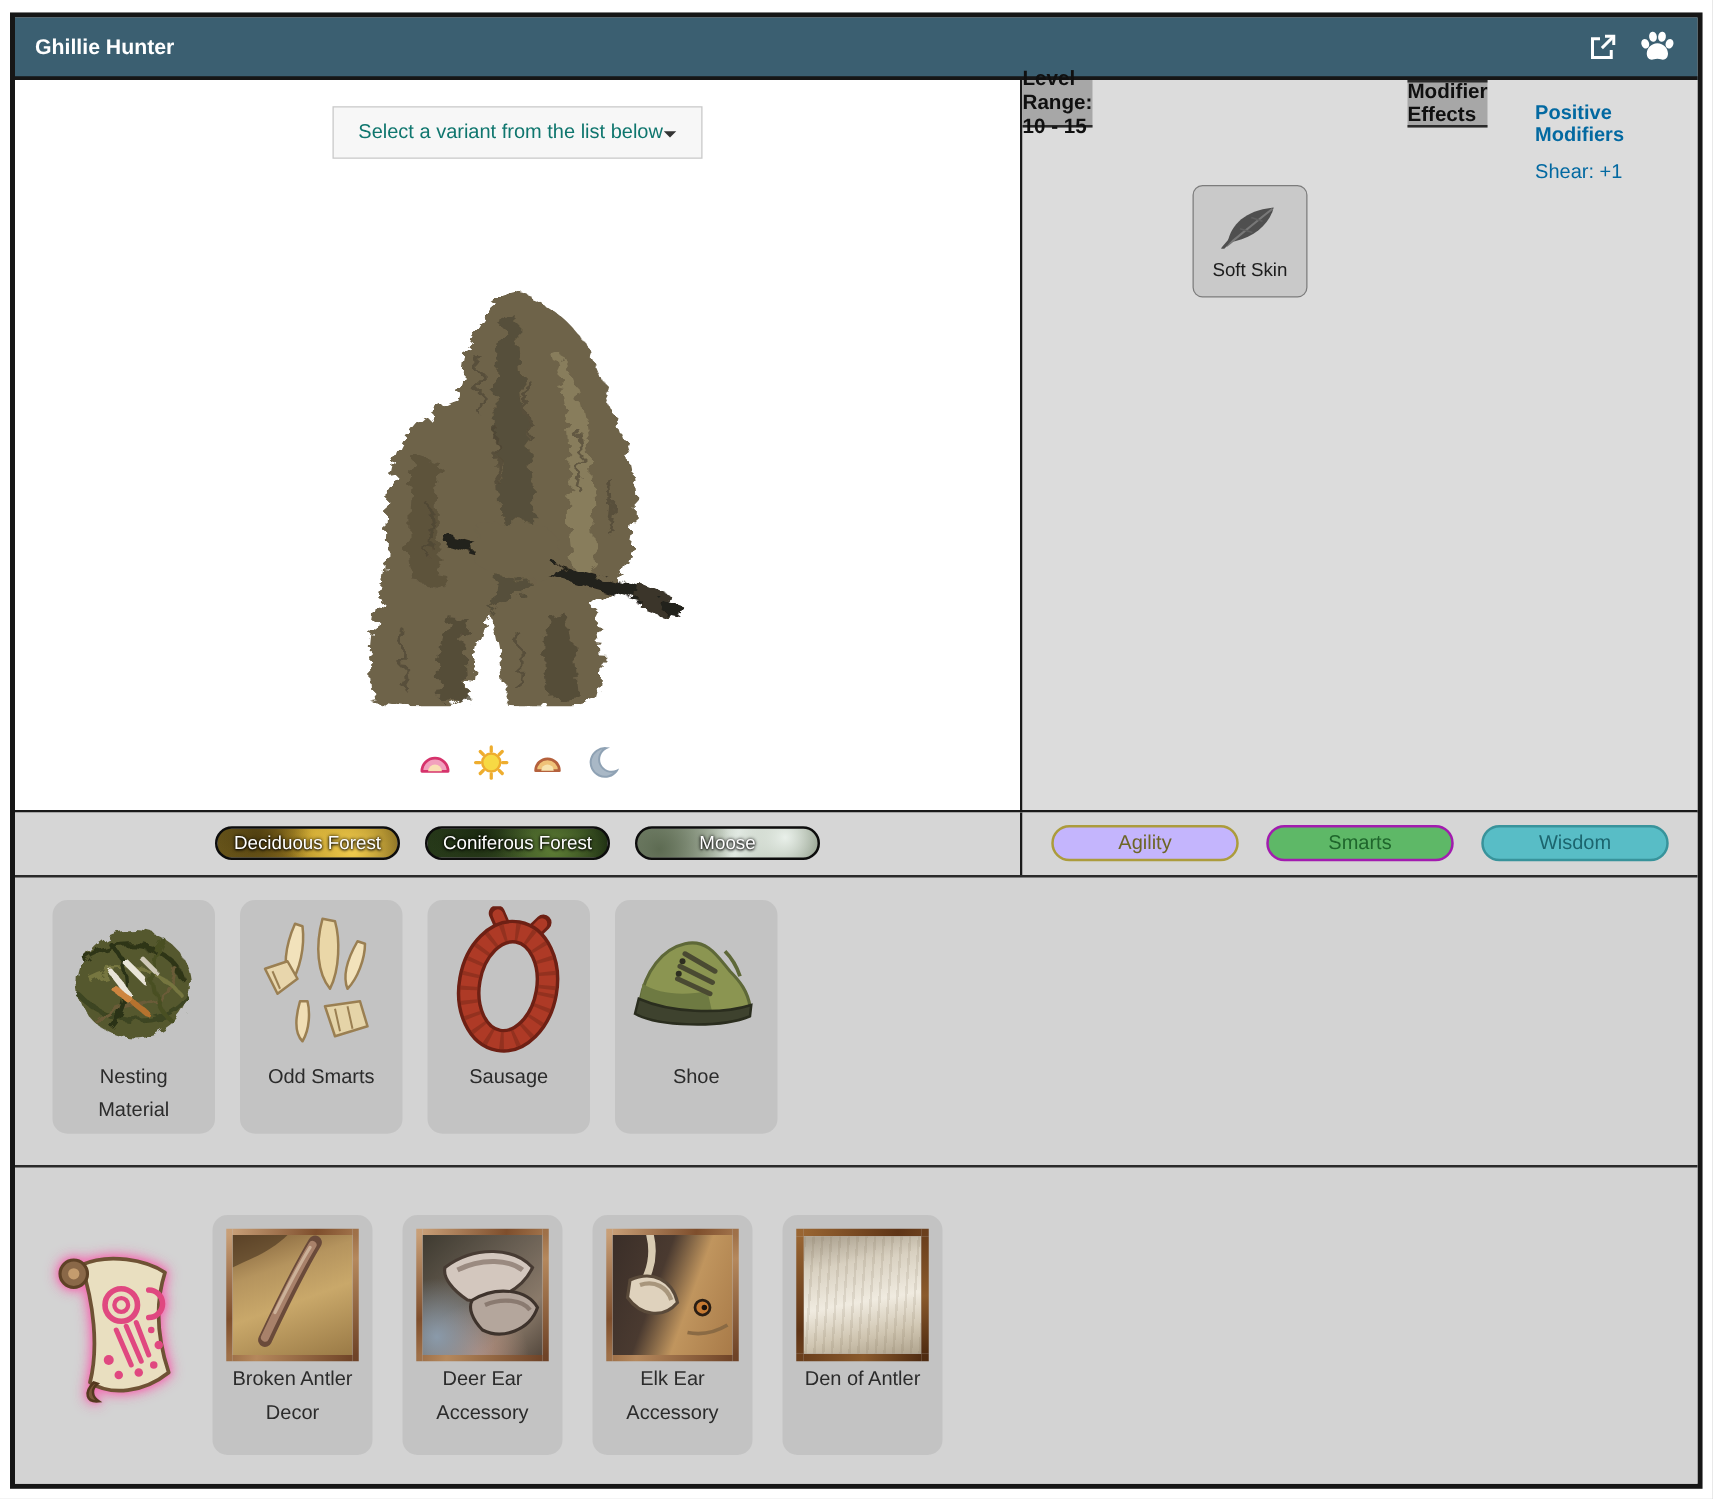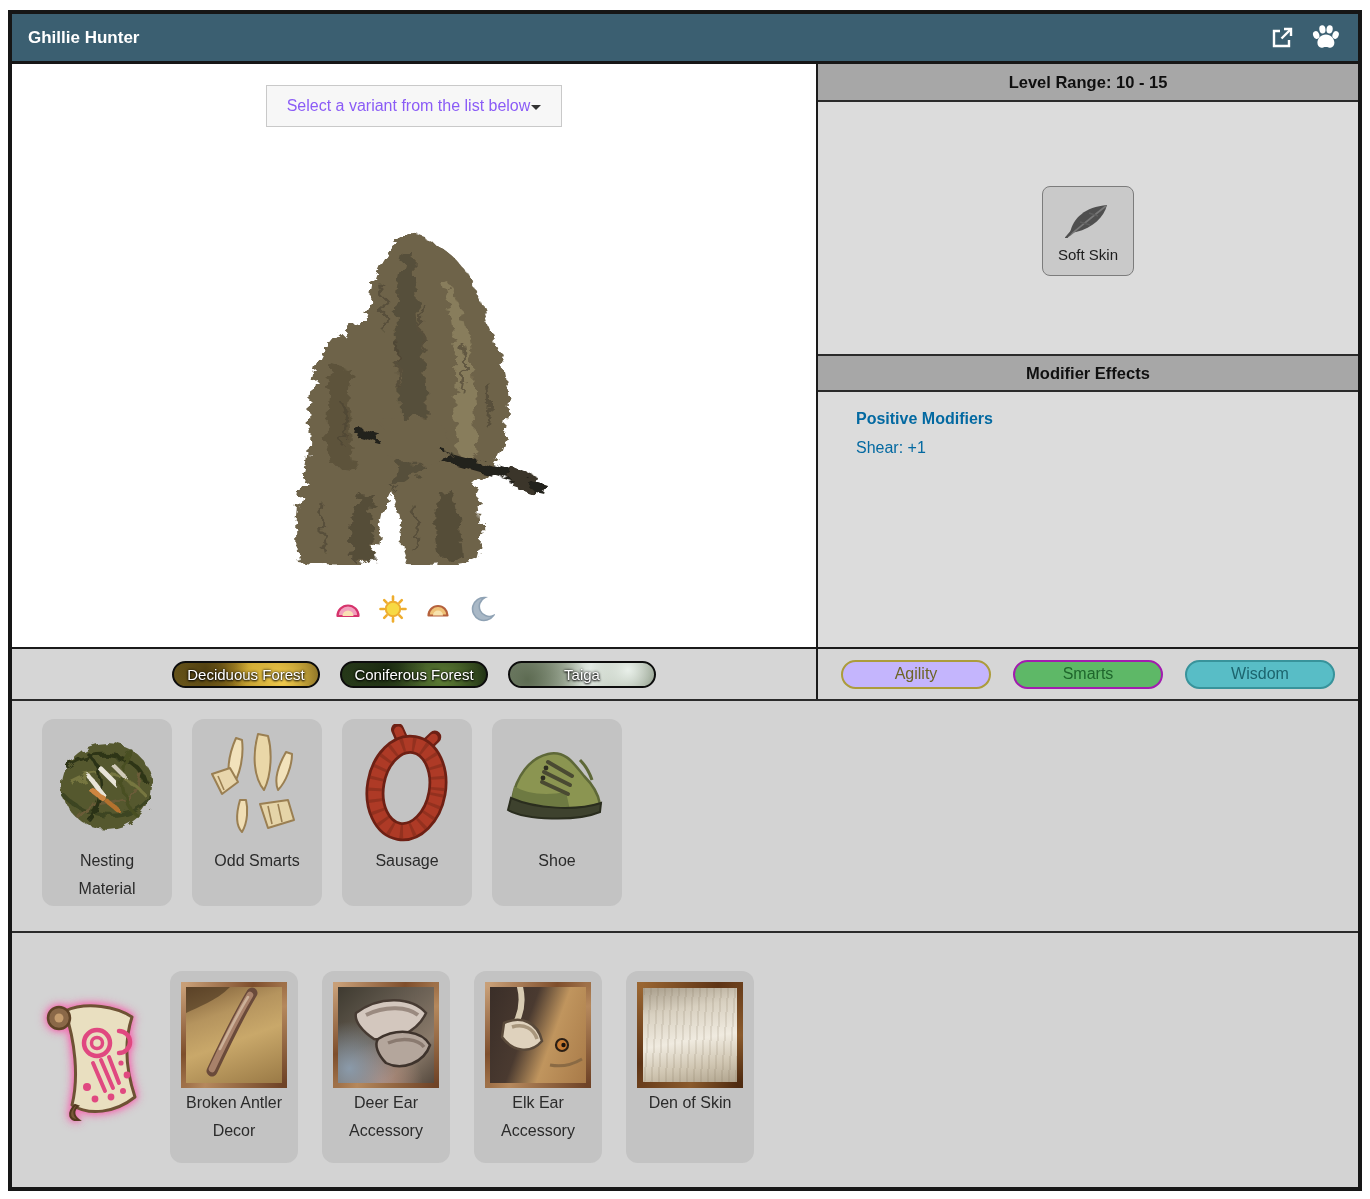--- a/index.html
+++ b/index.html
@@ -31,34 +31,34 @@
   .left-panel {
     flex: 0 0 806px; background: #ffffff;
     border-right: 2px solid #1a1a1a;
     display: flex; flex-direction: column; align-items: center;
   }
   .variant-select {
     margin-top: 21px;
     height: 42px; padding: 0 20px;
     background: #f7f7f7; border: 1px solid #c9c9c9;
     font-family: "Liberation Sans", sans-serif;
-    font-size: 16px; color: #8b5cf6;
+    font-size: 16px; color: #0f766e;
     display: flex; align-items: center; gap: 1px;
     cursor: pointer;
   }
   .caret {
     width: 0; height: 0; display: inline-block;
     border-left: 5px solid transparent; border-right: 5px solid transparent;
     border-top: 5px solid #333; margin-top: 2px;
   }
   .ghillie { margin-top: 98px; }
   .times { display: flex; gap: 17px; margin-top: 26px; align-items: center; }
   .time-icon { display: inline-flex; }
   
-  .right-panel { flex: 1 1 auto; background: #dcdcdc; display: flex; flex-direction: column; }
+  .right-panel { flex: 1 1 auto; background: #dcdcdc; display: flex; flex-direction: row; }
   .panel-header {
     height: 38px; flex: 0 0 38px;
     background: #a7a7a7; border-bottom: 2px solid #2a2a2a;
     display: flex; align-items: center; justify-content: center;
     font-weight: bold; font-size: 16.5px; color: #101010;
   }
   .panel-header.mid { border-top: 2px solid #2a2a2a; }
   .personality-area { height: 252px; flex: 0 0 252px; position: relative; }
   .personality-card {
     position: absolute; left: 50%; top: 84px; transform: translateX(-50%);
@@ -295,21 +295,21 @@
 
   <div class="pill-row">
     <div class="biomes">
       <div class="biome-pill biome-deciduous">
         <span>Deciduous Forest</span>
       </div>
       <div class="biome-pill biome-coniferous">
         <span>Coniferous Forest</span>
       </div>
       <div class="biome-pill biome-taiga">
-        <span>Taiga</span>
+        <span>Moose</span>
       </div>
     </div>
     <div class="stats">
       <div class="stat-pill stat-agility">
         <span>Agility</span>
       </div>
       <div class="stat-pill stat-smarts">
         <span>Smarts</span>
       </div>
       <div class="stat-pill stat-wisdom">
@@ -471,19 +471,19 @@
           </div>
         </div>
         <div class="card-label">Elk Ear Accessory</div>
       </div>
 
 
       <div class="recipe-card">
         <div class="frame den">
           <div class="art art-den"></div>
         </div>
-        <div class="card-label">Den of Skin</div>
+        <div class="card-label">Den of Antler</div>
       </div>
 
     </div>
   </div>
 
 </div>
 
 </body></html>

